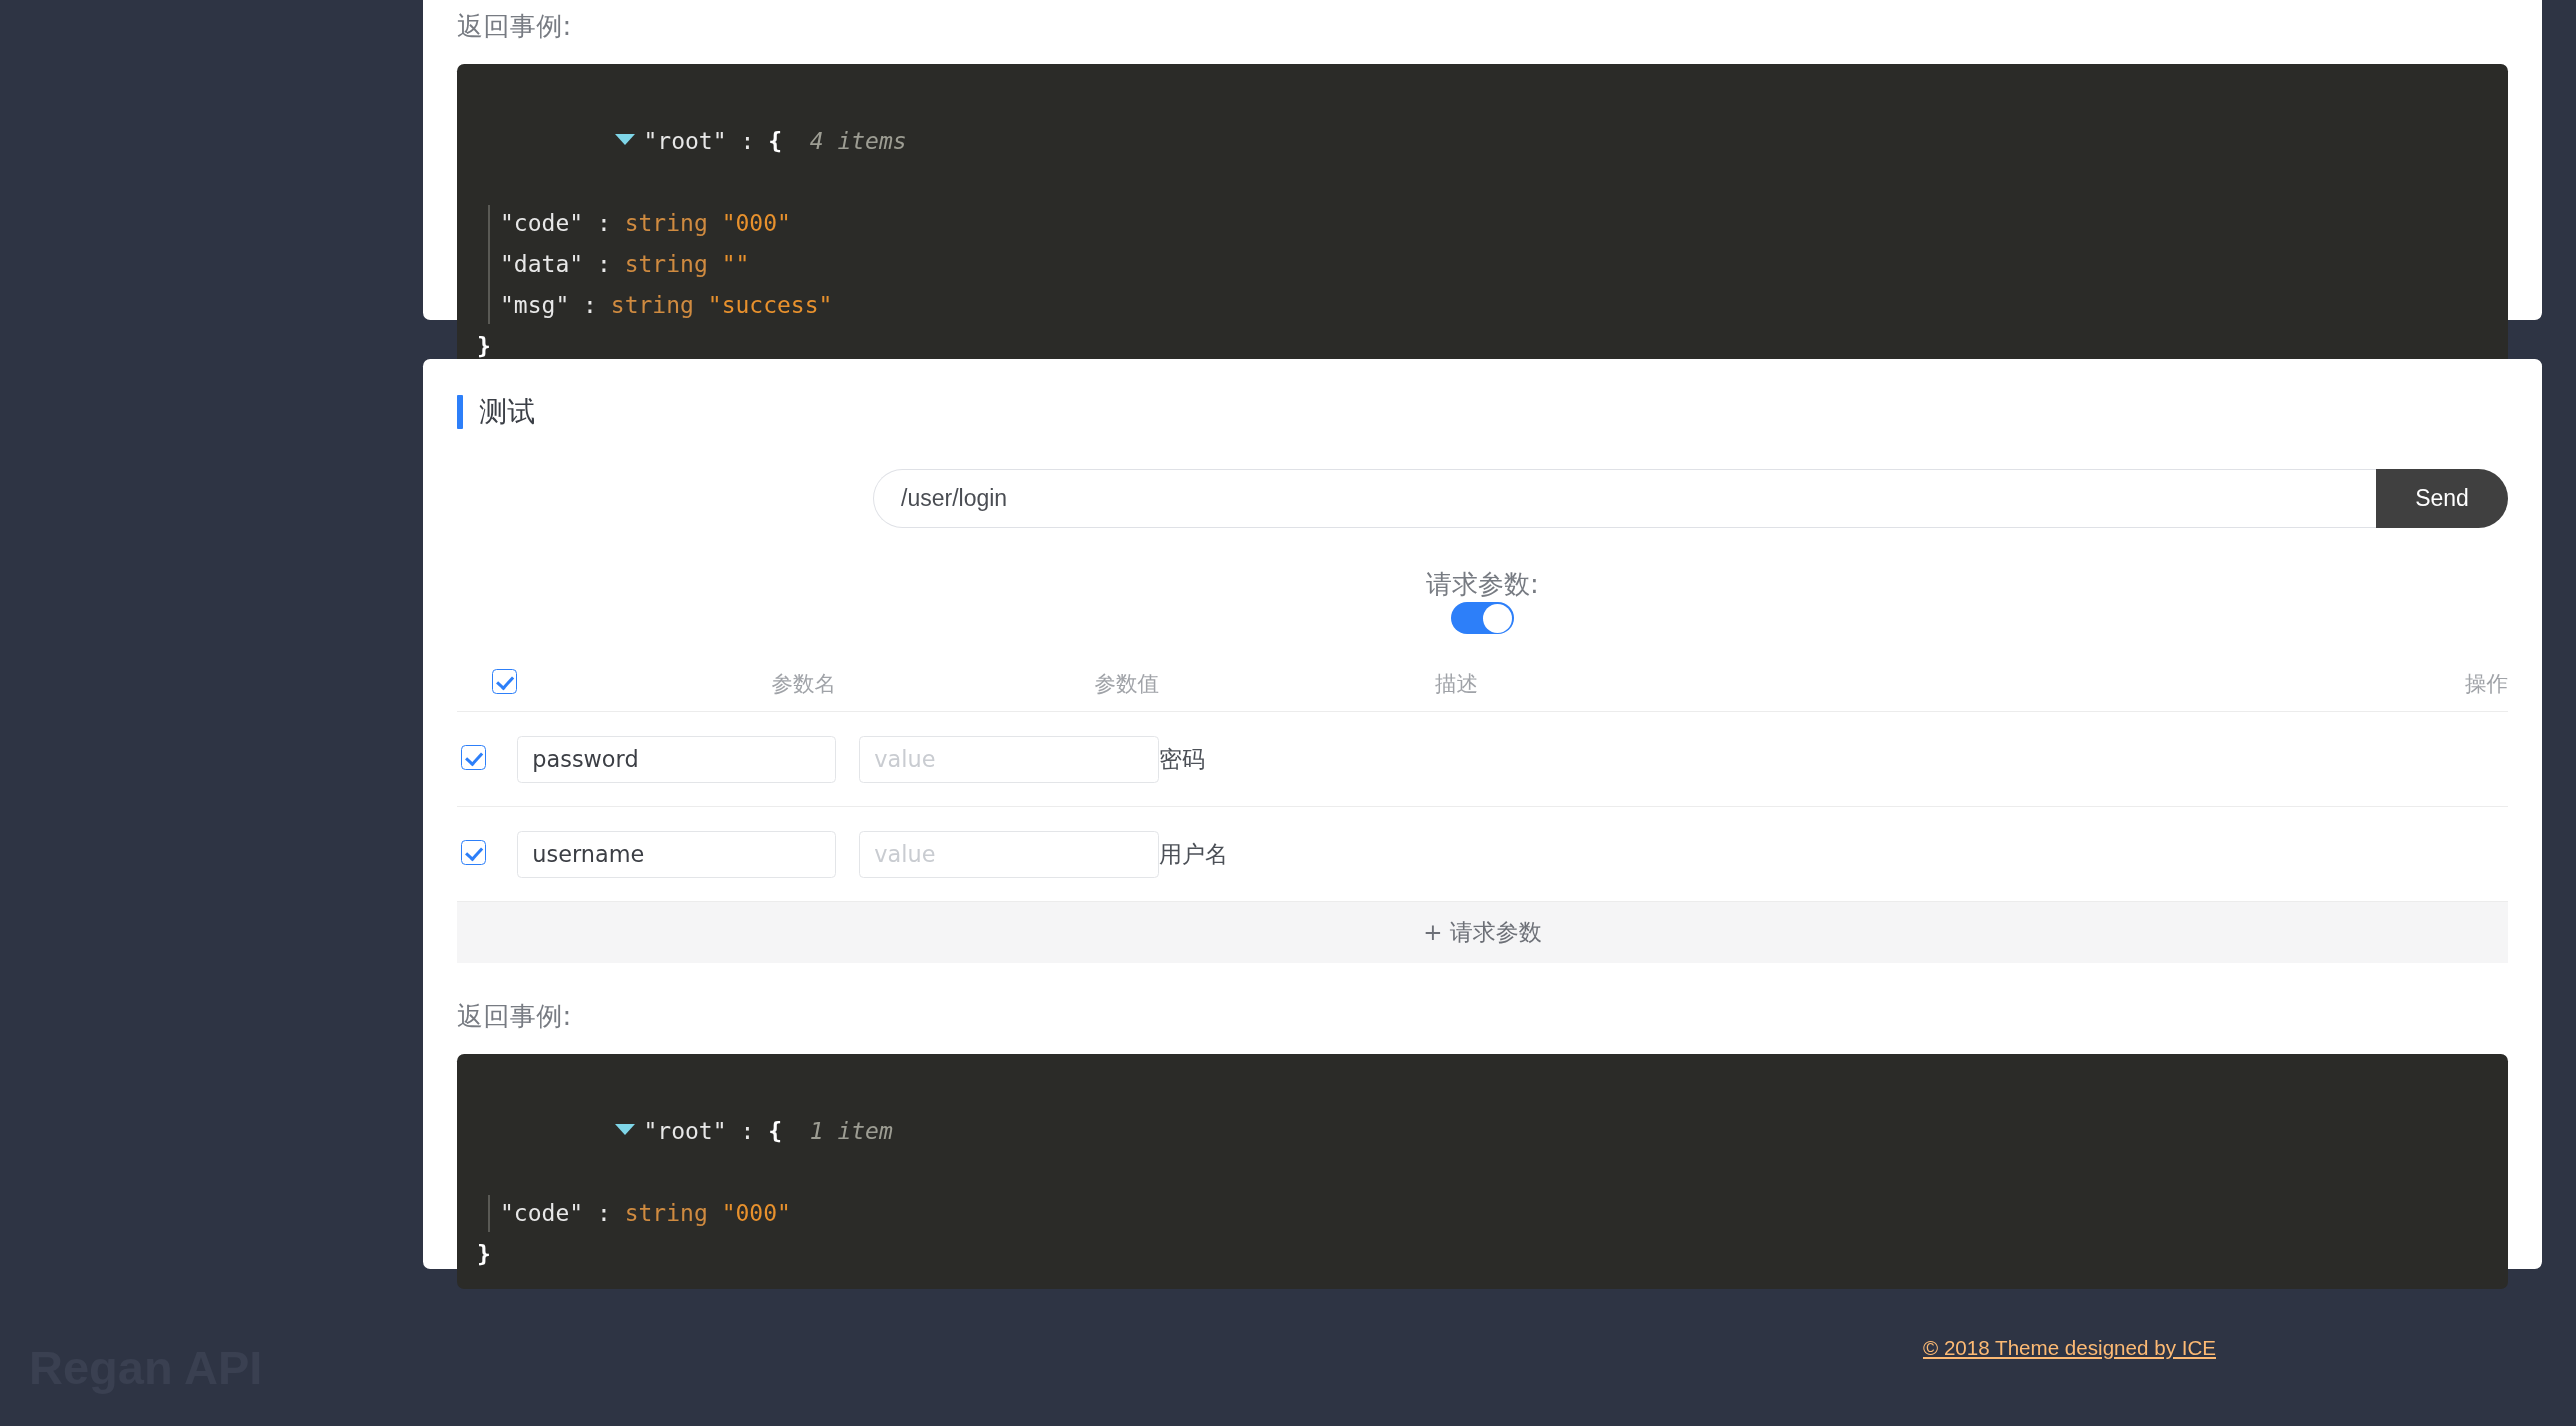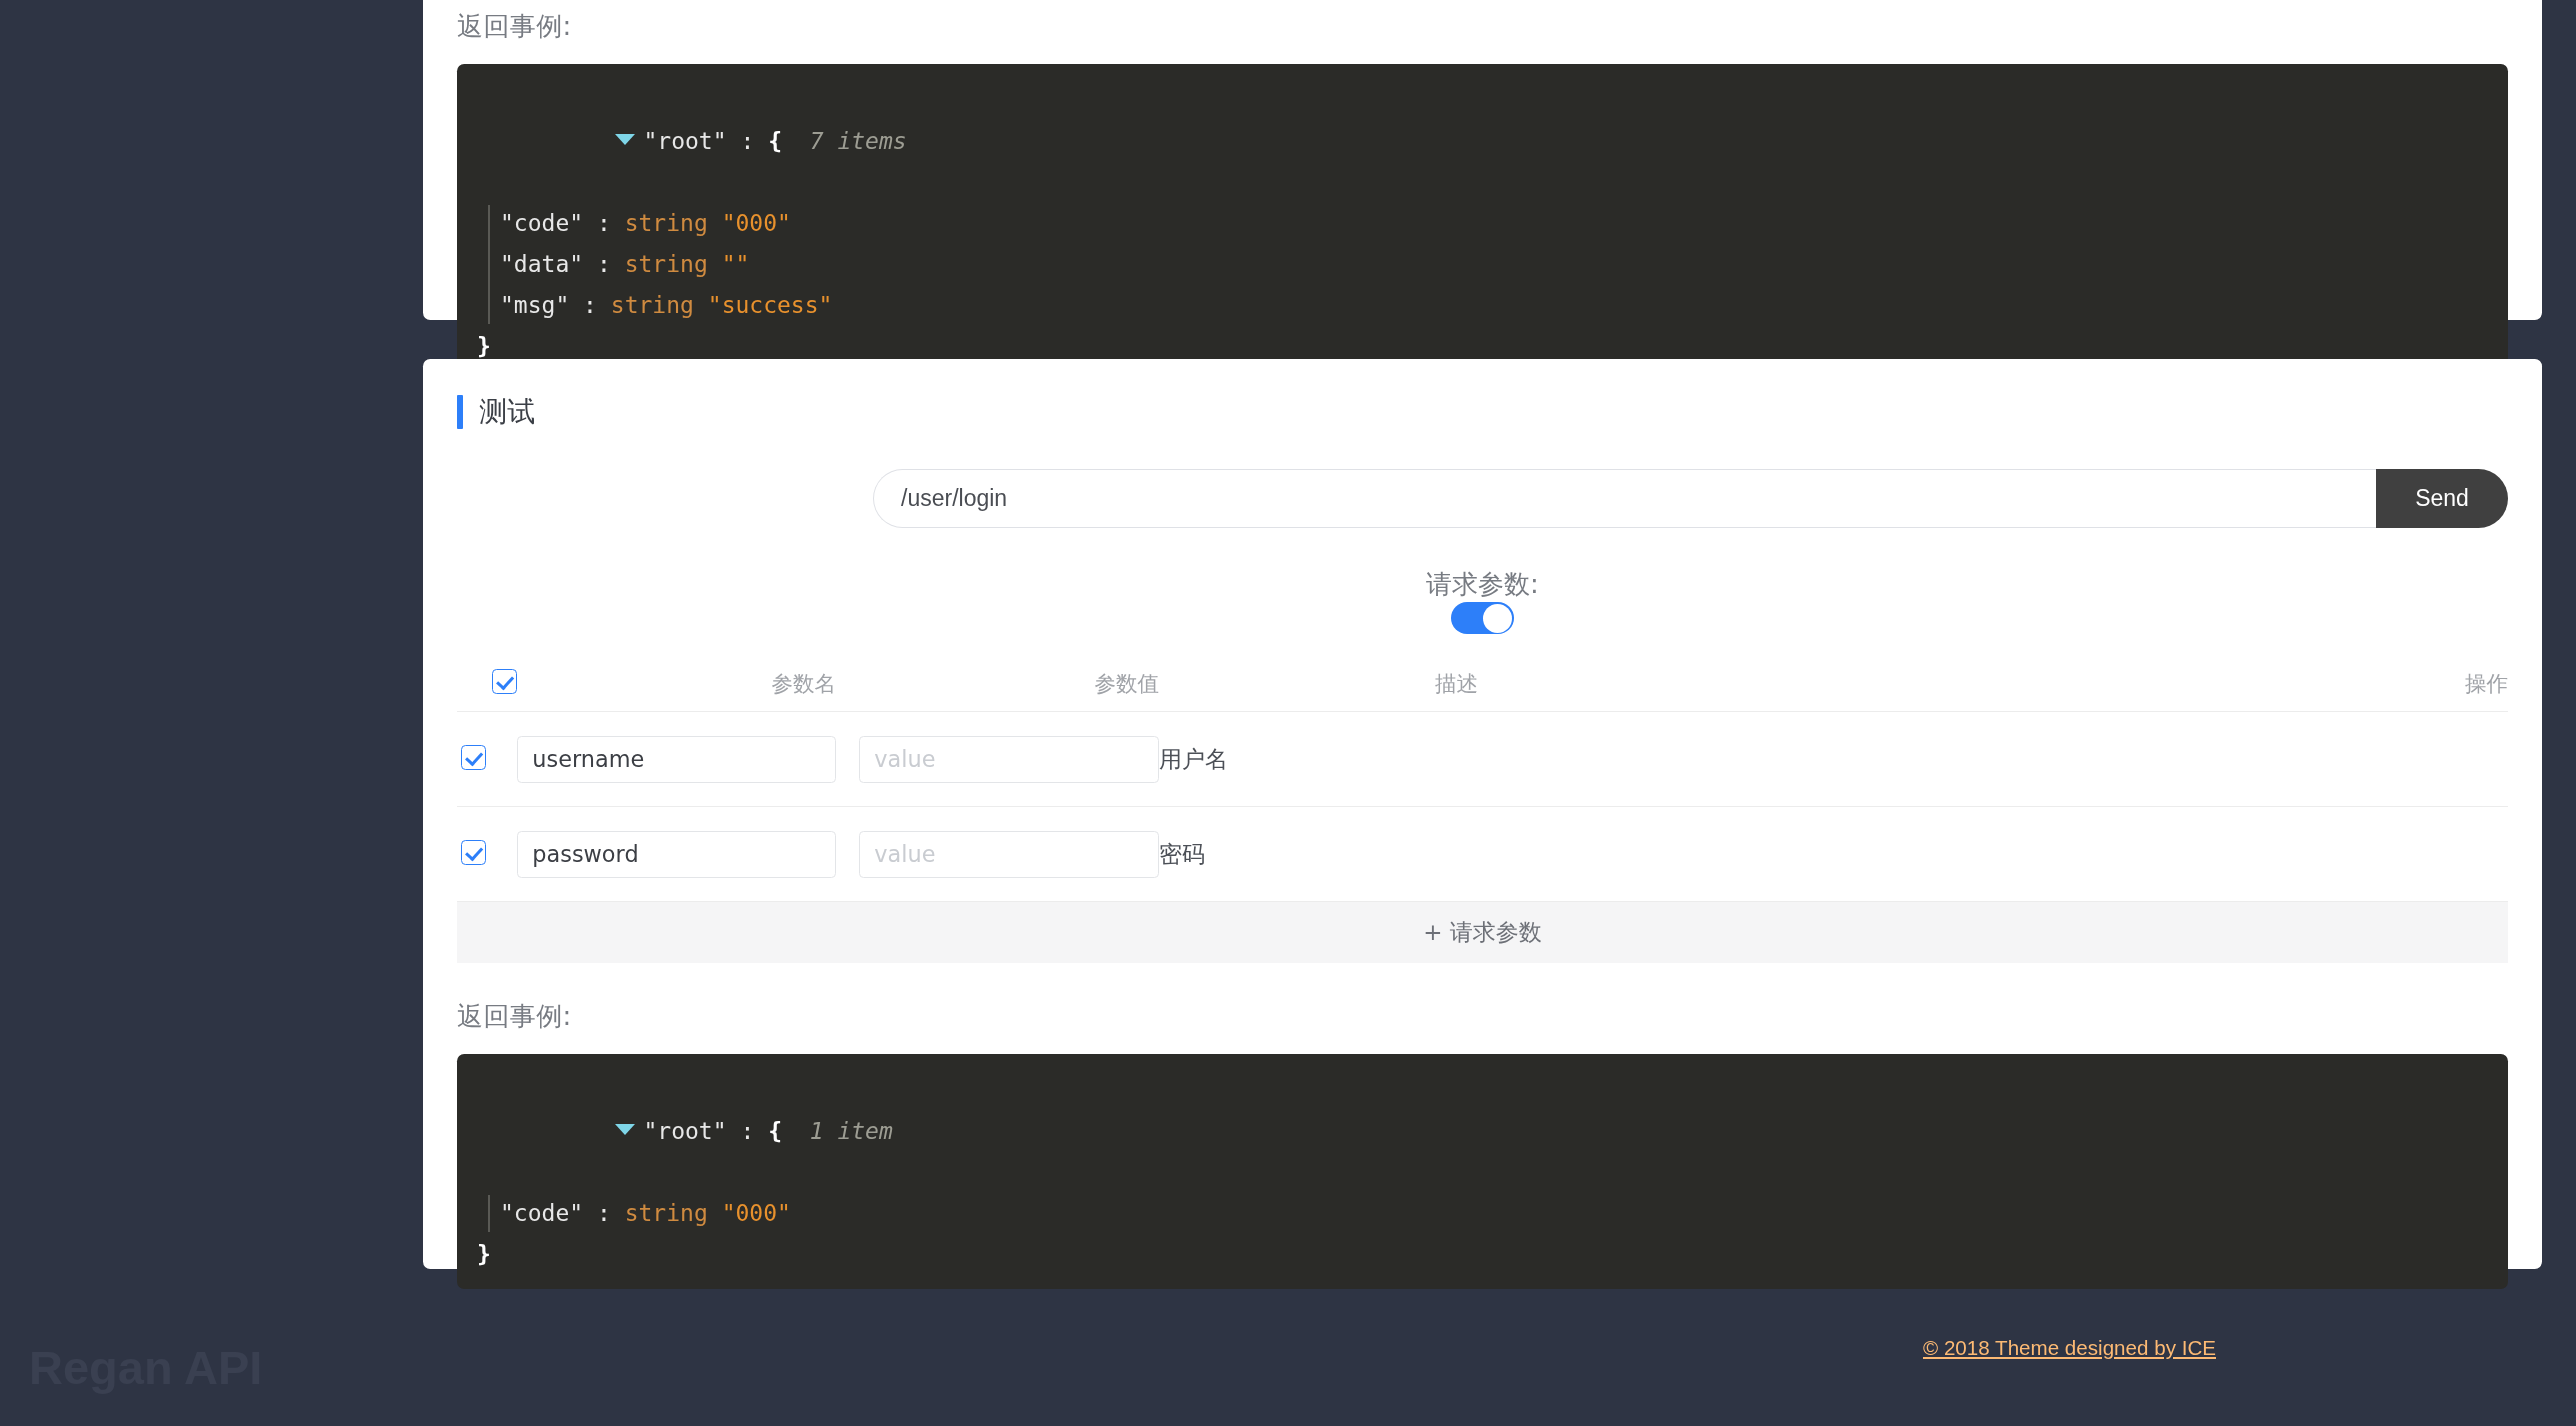--- a/index.html
+++ b/index.html
@@ -241,21 +241,21 @@
 <body>
 
 <div class="page">
 
   <div class="card" id="card-top">
     <div class="card-inner" style="padding-top:117px;">
       <div class="sec-label">返回事例:</div>
 
       <div class="json-box" style="margin-top:20px;">
         <div class="json-line">
-          <span class="caret"></span><span class="j-key">"root"</span><span class="j-punct"> </span><span class="j-punct">:</span><span class="j-punct"> </span><span class="j-brace">{</span><span class="j-punct">  </span><span class="j-count">7 items</span>
+          <span class="caret"></span><span class="j-key">"root"</span><span class="j-punct"> </span><span class="j-punct">:</span><span class="j-punct"> </span><span class="j-brace">{</span><span class="j-punct">  </span><span class="j-count">4 items</span>
         </div>
         <div class="json-children">
           <div class="json-line"><span class="j-indent"></span><span class="j-key">"code"</span><span class="j-punct"> </span><span class="j-punct">:</span><span class="j-punct"> </span><span class="j-type">string</span><span class="j-punct"> </span><span class="j-str">"000"</span></div>
           <div class="json-line"><span class="j-indent"></span><span class="j-key">"data"</span><span class="j-punct"> </span><span class="j-punct">:</span><span class="j-punct"> </span><span class="j-type">string</span><span class="j-punct"> </span><span class="j-str">""</span></div>
           <div class="json-line"><span class="j-indent"></span><span class="j-key">"msg"</span><span class="j-punct"> </span><span class="j-punct">:</span><span class="j-punct"> </span><span class="j-type">string</span><span class="j-punct"> </span><span class="j-str">"success"</span></div>
         </div>
         <div class="json-line"><span class="j-brace">}</span></div>
       </div>
     </div>
   </div>
@@ -297,42 +297,42 @@
               <span class="th-text">操作</span>
             </th>
           </tr>
         </thead>
         <tbody>
           <tr>
             <td class="col-chk">
               <span class="chk"></span>
             </td>
             <td class="col-name">
-              <input class="pinput" type="text" value="username" style="">
+              <input class="pinput" type="text" value="password" style="">
             </td>
             <td class="col-val">
               <input class="pinput" type="text" placeholder="value" style="">
             </td>
             <td class="col-desc">
-              <span class="pdesc">用户名</span>
+              <span class="pdesc">密码</span>
             </td>
             <td class="col-act"></td>
           </tr>
           <tr>
             <td class="col-chk">
               <span class="chk"></span>
             </td>
             <td class="col-name">
-              <input class="pinput" type="text" value="password" style="">
+              <input class="pinput" type="text" value="username" style="">
             </td>
             <td class="col-val">
               <input class="pinput" type="text" placeholder="value" style="">
             </td>
             <td class="col-desc">
-              <span class="pdesc">密码</span>
+              <span class="pdesc">用户名</span>
             </td>
             <td class="col-act"></td>
           </tr>
         </tbody>
       </table>
 
       <div class="add-row">+ 请求参数</div>
 
       <div class="sec-label" style="margin-top:36px;">返回事例:</div>
 

